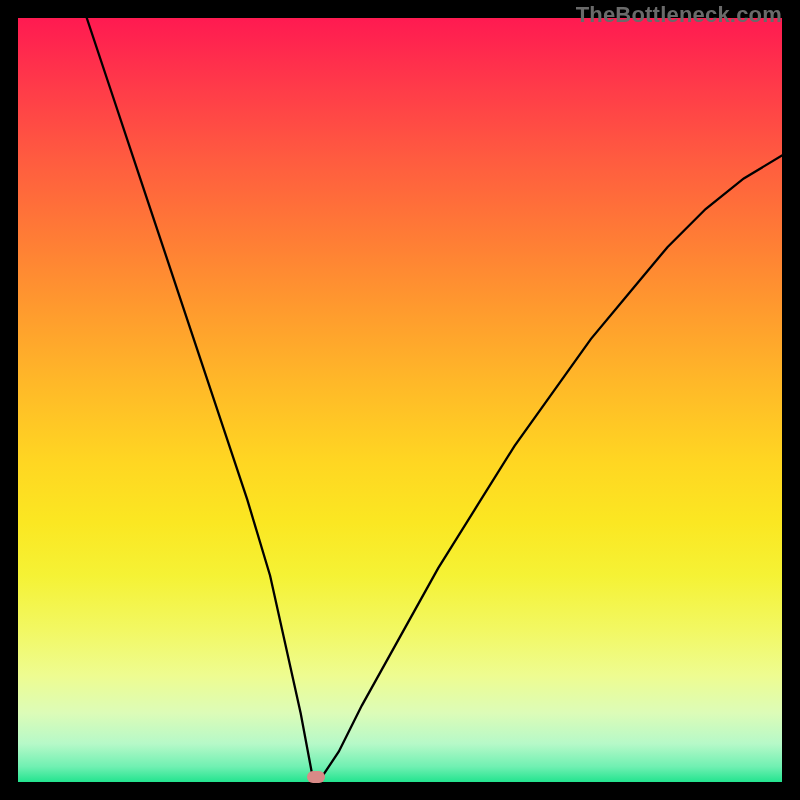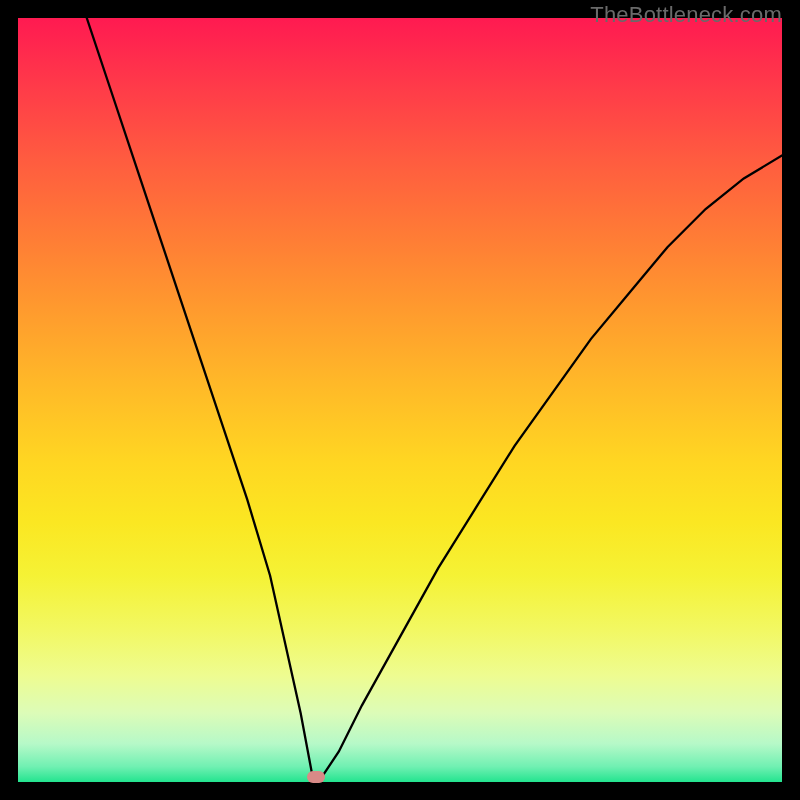--- a/index.html
+++ b/index.html
@@ -42,21 +42,21 @@
       #23e48f 100%
     );
     z-index: 1;
   }
   .watermark {
     position: absolute;
     top: 2px;
     right: 18px;
     color: #6a6a6a;
     font-size: 22px;
-    font-weight: 400;
+    font-weight: 700;
     letter-spacing: 0.2px;
     z-index: 5;
   }
   svg.curve {
     position: absolute;
     left: 18px;
     top: 18px;
     width: 764px;
     height: 764px;
     z-index: 2;

